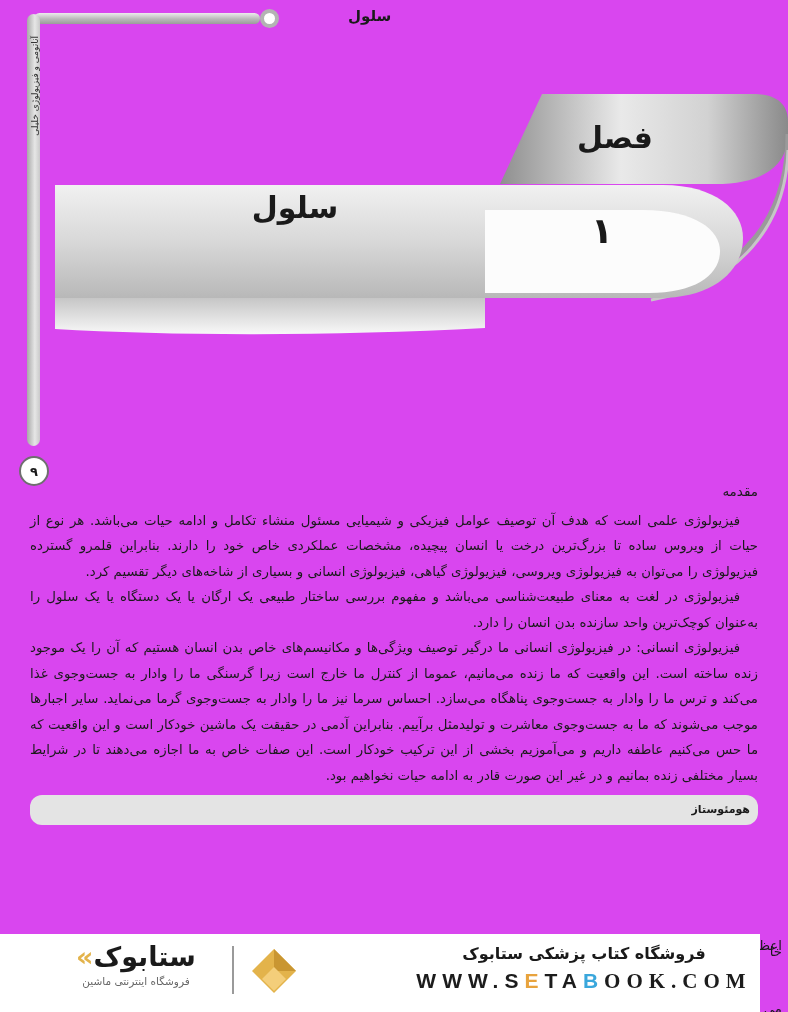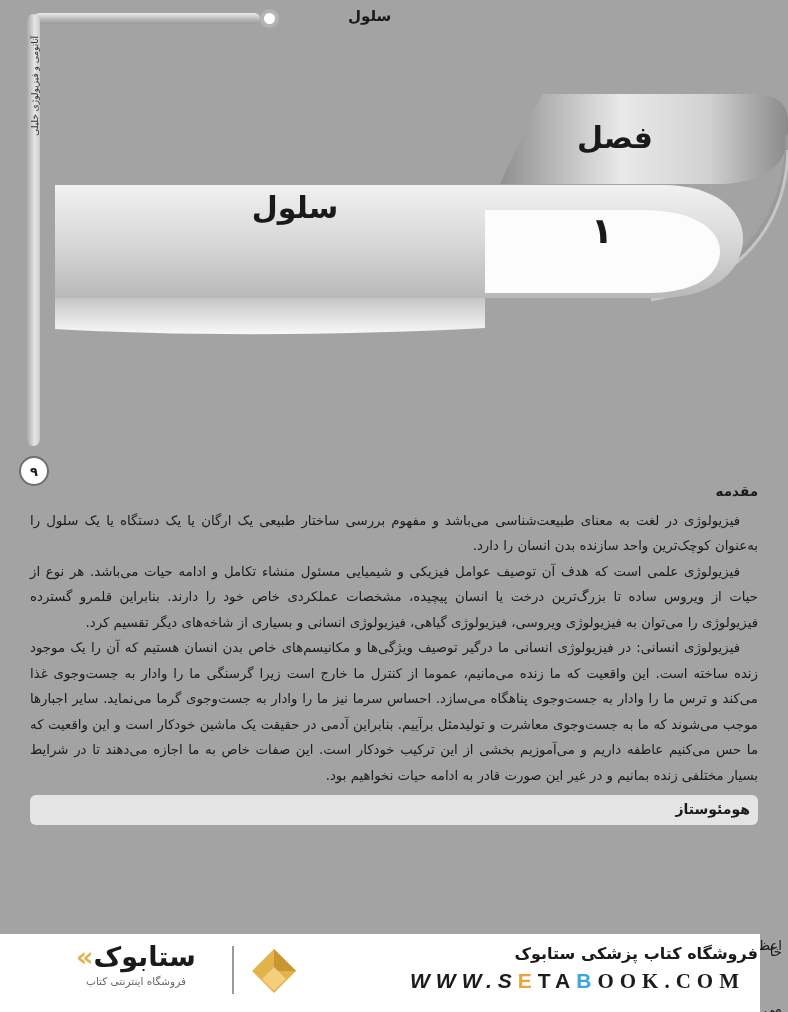--- a/index.html
+++ b/index.html
@@ -1,16 +1,16 @@
 <!DOCTYPE html>
 <html lang="fa"><head>
 <meta charset="utf-8">
 <style>
   html,body{margin:0;padding:0;background:#ffffff;}
-  .page{position:relative;width:788px;height:1012px;background:#a3a3a3;overflow:hidden;
+  .page{position:relative;width:788px;height:1012px;background:#d946ef;overflow:hidden;
         font-family:"DejaVu Sans",sans-serif;color:#1a1a1a;}
 
   
   .top-rule{position:absolute;top:13px;left:34px;width:226px;height:11px;border-radius:6px;
             background:linear-gradient(180deg,#ececec 0%,#b9b9b9 55%,#9c9c9c 100%);}
   .top-ring{position:absolute;top:9px;left:260px;width:11px;height:11px;border:4px solid #b3b3b3;
             border-radius:50%;background:#fff;}
   .running-header{position:absolute;top:7px;left:348px;font-size:15px;font-weight:bold;direction:rtl;}
 
   
@@ -29,36 +29,36 @@
   .chapter-label{position:absolute;left:515px;top:28px;width:90px;text-align:center;
                  font-size:30px;font-weight:bold;direction:rtl;}
   .chapter-title{position:absolute;left:175px;top:98px;width:130px;text-align:center;
                  font-size:30px;font-weight:bold;direction:rtl;}
   .chapter-number{position:absolute;left:515px;top:118px;width:64px;text-align:center;
                   font-size:36px;font-weight:bold;direction:rtl;}
 
   
   .body-text{position:absolute;top:479px;left:30px;width:728px;direction:rtl;text-align:justify;
              font-size:13.3px;line-height:25.5px;}
-  .intro-heading{font-size:13.5px;font-weight:bold;margin:0 0 3px 0;}
+  .intro-heading{font-size:13.5px;font-weight:normal;margin:0 0 3px 0;}
   .body-text p{margin:0;text-indent:18px;}
-  .homeo-heading{display:block;background:#e4e4e4;font-weight:bold;font-size:14px;
-                 padding:2px 8px;margin:7px 0 4px 0;border-radius:6px;}
+  .homeo-heading{display:block;background:#e4e4e4;font-weight:bold;font-size:11px;
+                 padding:2px 8px;margin:7px 0 4px 0;border-radius:12px;}
   .clip-frag{position:absolute;right:6px;direction:rtl;font-size:13.3px;z-index:2;}
   .frag-0{top:938px;} .frag-1{top:944px;} .frag-2{top:1001px;}
 
   
   .footer{position:absolute;left:0;bottom:0;width:760px;height:78px;background:#fff;z-index:5;margin-top:31px;}
   .logo-block{position:absolute;left:52px;top:8px;width:168px;text-align:center;}
   .logo-line{direction:ltr;font-size:27px;font-weight:bold;line-height:30px;white-space:nowrap;}
   .logo-line .guillemet{color:#E3B34B;font-weight:bold;}
   .logo-sub{font-size:10.5px;color:#666;margin-top:3px;direction:rtl;}
   .logo-divider{position:absolute;left:232px;top:12px;width:2px;height:48px;background:#9a9a9a;}
   .brand-mark{position:absolute;left:248px;top:11px;width:52px;height:52px;}
-  .footer-right{position:absolute;left:410px;top:10px;width:348px;}
+  .footer-right{position:absolute;left:410px;top:10px;width:348px;text-align:center;}
   .store-name{font-size:16px;font-weight:bold;direction:rtl;}
   .website{direction:ltr;font-size:21px;font-weight:bold;letter-spacing:6px;margin-top:6px;
            font-family:"Liberation Sans",sans-serif;white-space:nowrap;}
 </style>
 </head>
 <body>
 
 <div class="page">
 
   <div class="top-rule"></div>
@@ -100,42 +100,42 @@
 
       <path d="M0,206 L430,206 L430,236 C280,244 118,244 0,237 Z" fill="url(#gBottom)"></path>
     </svg>
     <div class="chapter-label">فصل</div>
     <div class="chapter-title">سلول</div>
     <div class="chapter-number">۱</div>
   </div>
 
   <div class="body-text">
     <div class="intro-heading">مقدمه</div>
+    <p>فیزیولوژی علمی است که هدف آن توصیف عوامل فیزیکی و شیمیایی مسئول منشاء تکامل و ادامه حیات می‌باشد. هر نوع از حیات از ویروس ساده تا بزرگ‌ترین درخت یا انسان پیچیده، مشخصات عملکردی خاص خود را دارند. بنابراین قلمرو گسترده فیزیولوژی را می‌توان به فیزیولوژی ویروسی، فیزیولوژی گیاهی، فیزیولوژی انسانی و بسیاری از شاخه‌های دیگر تقسیم کرد.</p>
     <p>فیزیولوژی در لغت به معنای طبیعت‌شناسی می‌باشد و مفهوم بررسی ساختار طبیعی یک ارگان یا یک دستگاه یا یک سلول را به‌عنوان کوچک‌ترین واحد سازنده بدن انسان را دارد.</p>
-    <p>فیزیولوژی علمی است که هدف آن توصیف عوامل فیزیکی و شیمیایی مسئول منشاء تکامل و ادامه حیات می‌باشد. هر نوع از حیات از ویروس ساده تا بزرگ‌ترین درخت یا انسان پیچیده، مشخصات عملکردی خاص خود را دارند. بنابراین قلمرو گسترده فیزیولوژی را می‌توان به فیزیولوژی ویروسی، فیزیولوژی گیاهی، فیزیولوژی انسانی و بسیاری از شاخه‌های دیگر تقسیم کرد.</p>
     <p>فیزیولوژی انسانی: در فیزیولوژی انسانی ما درگیر توصیف ویژگی‌ها و مکانیسم‌های خاص بدن انسان هستیم که آن را یک موجود زنده ساخته است. این واقعیت که ما زنده می‌مانیم، عموما از کنترل ما خارج است زیرا گرسنگی ما را وادار به جست‌وجوی غذا می‌کند و ترس ما را وادار به جست‌وجوی پناهگاه می‌سازد. احساس سرما نیز ما را وادار به جست‌وجوی گرما می‌نماید. سایر اجبارها موجب می‌شوند که ما به جست‌وجوی معاشرت و تولیدمثل برآییم. بنابراین آدمی در حقیقت یک ماشین خودکار است و این واقعیت که ما حس می‌کنیم عاطفه داریم و می‌آموزیم بخشی از این ترکیب خودکار است. این صفات خاص به ما اجازه می‌دهند تا در شرایط بسیار مختلفی زنده بمانیم و در غیر این صورت قادر به ادامه حیات نخواهیم بود.</p>
     <span class="homeo-heading">هومئوستاز</span>
   </div>
 
   <div class="clip-frag frag-0">اعظ</div>
   <div class="clip-frag frag-1">خا</div>
   <div class="clip-frag frag-2">می</div>
 
   <div class="footer">
     <div class="logo-block">
       <div class="logo-line">
         <span class="guillemet">«</span><span>ستابوک</span>
       </div>
-      <div class="logo-sub">فروشگاه اینترنتی کتاب</div>
+      <div class="logo-sub">فروشگاه اینترنتی ماشین</div>
     </div>
     <div class="logo-divider"></div>
     <svg class="brand-mark" width="52" height="52" viewBox="0 0 52 52">
       <polygon points="4,26 26,4 48,26 26,48" fill="#E3B34B"></polygon>
       <polygon points="26,4 48,26 26,26" fill="#C99632"></polygon>
       <polygon points="14,34 26,22 38,34 26,46" fill="#F4CE7A"></polygon>
     </svg>
     <div class="footer-right">
       <div class="store-name">فروشگاه کتاب پزشکی ستابوک</div>
-      <div class="website"><span style="color: rgb(28, 28, 28); font-style: italic;">WWW.S</span><span style="color: rgb(232, 163, 61);">E</span><span style="color: rgb(28, 28, 28);">TA</span><span style="color: rgb(58, 167, 220);">B</span><span style="color: rgb(28, 28, 28); font-family: Liberation Serif, serif;">OOK.COM</span></div>
+      <div class="website"><span style="color: rgb(28, 28, 28);">WWW.S</span><span style="color: rgb(232, 163, 61);">E</span><span style="color: rgb(28, 28, 28);">TA</span><span style="color: rgb(58, 167, 220);">B</span><span style="color: rgb(28, 28, 28); font-family: Liberation Serif, serif;">OOK.COM</span></div>
     </div>
   </div>
 
 </div>
 
 </body></html>

